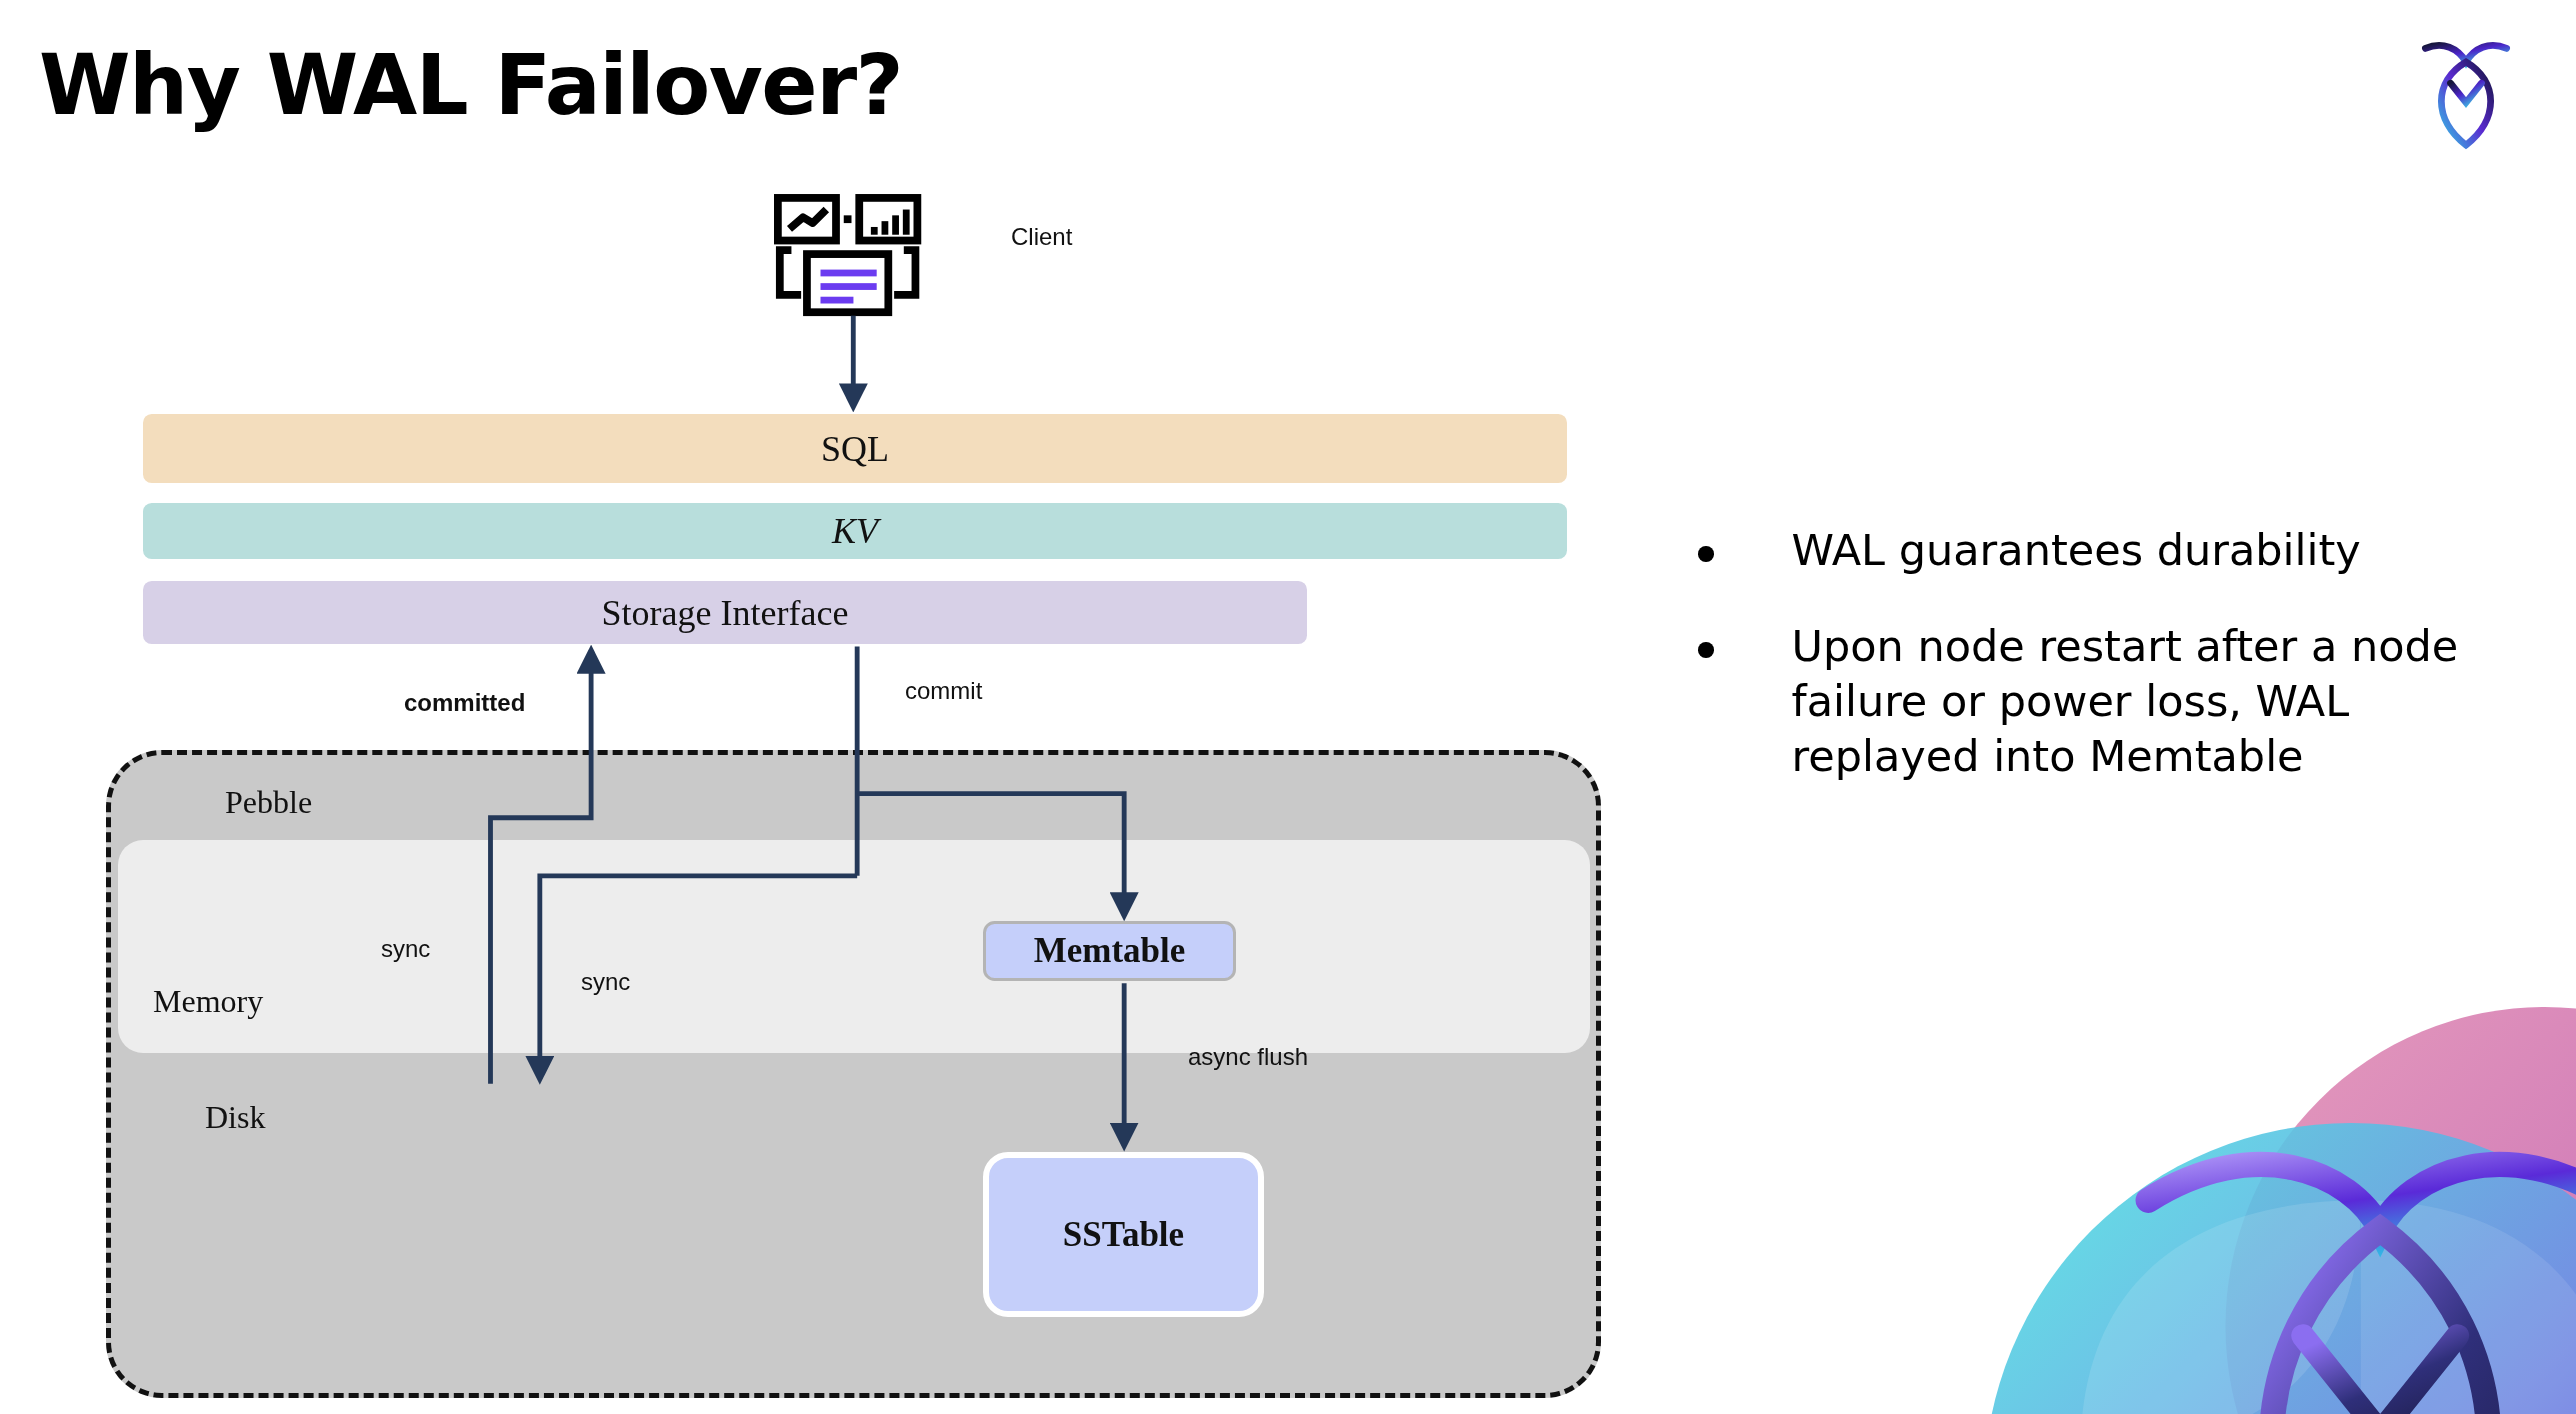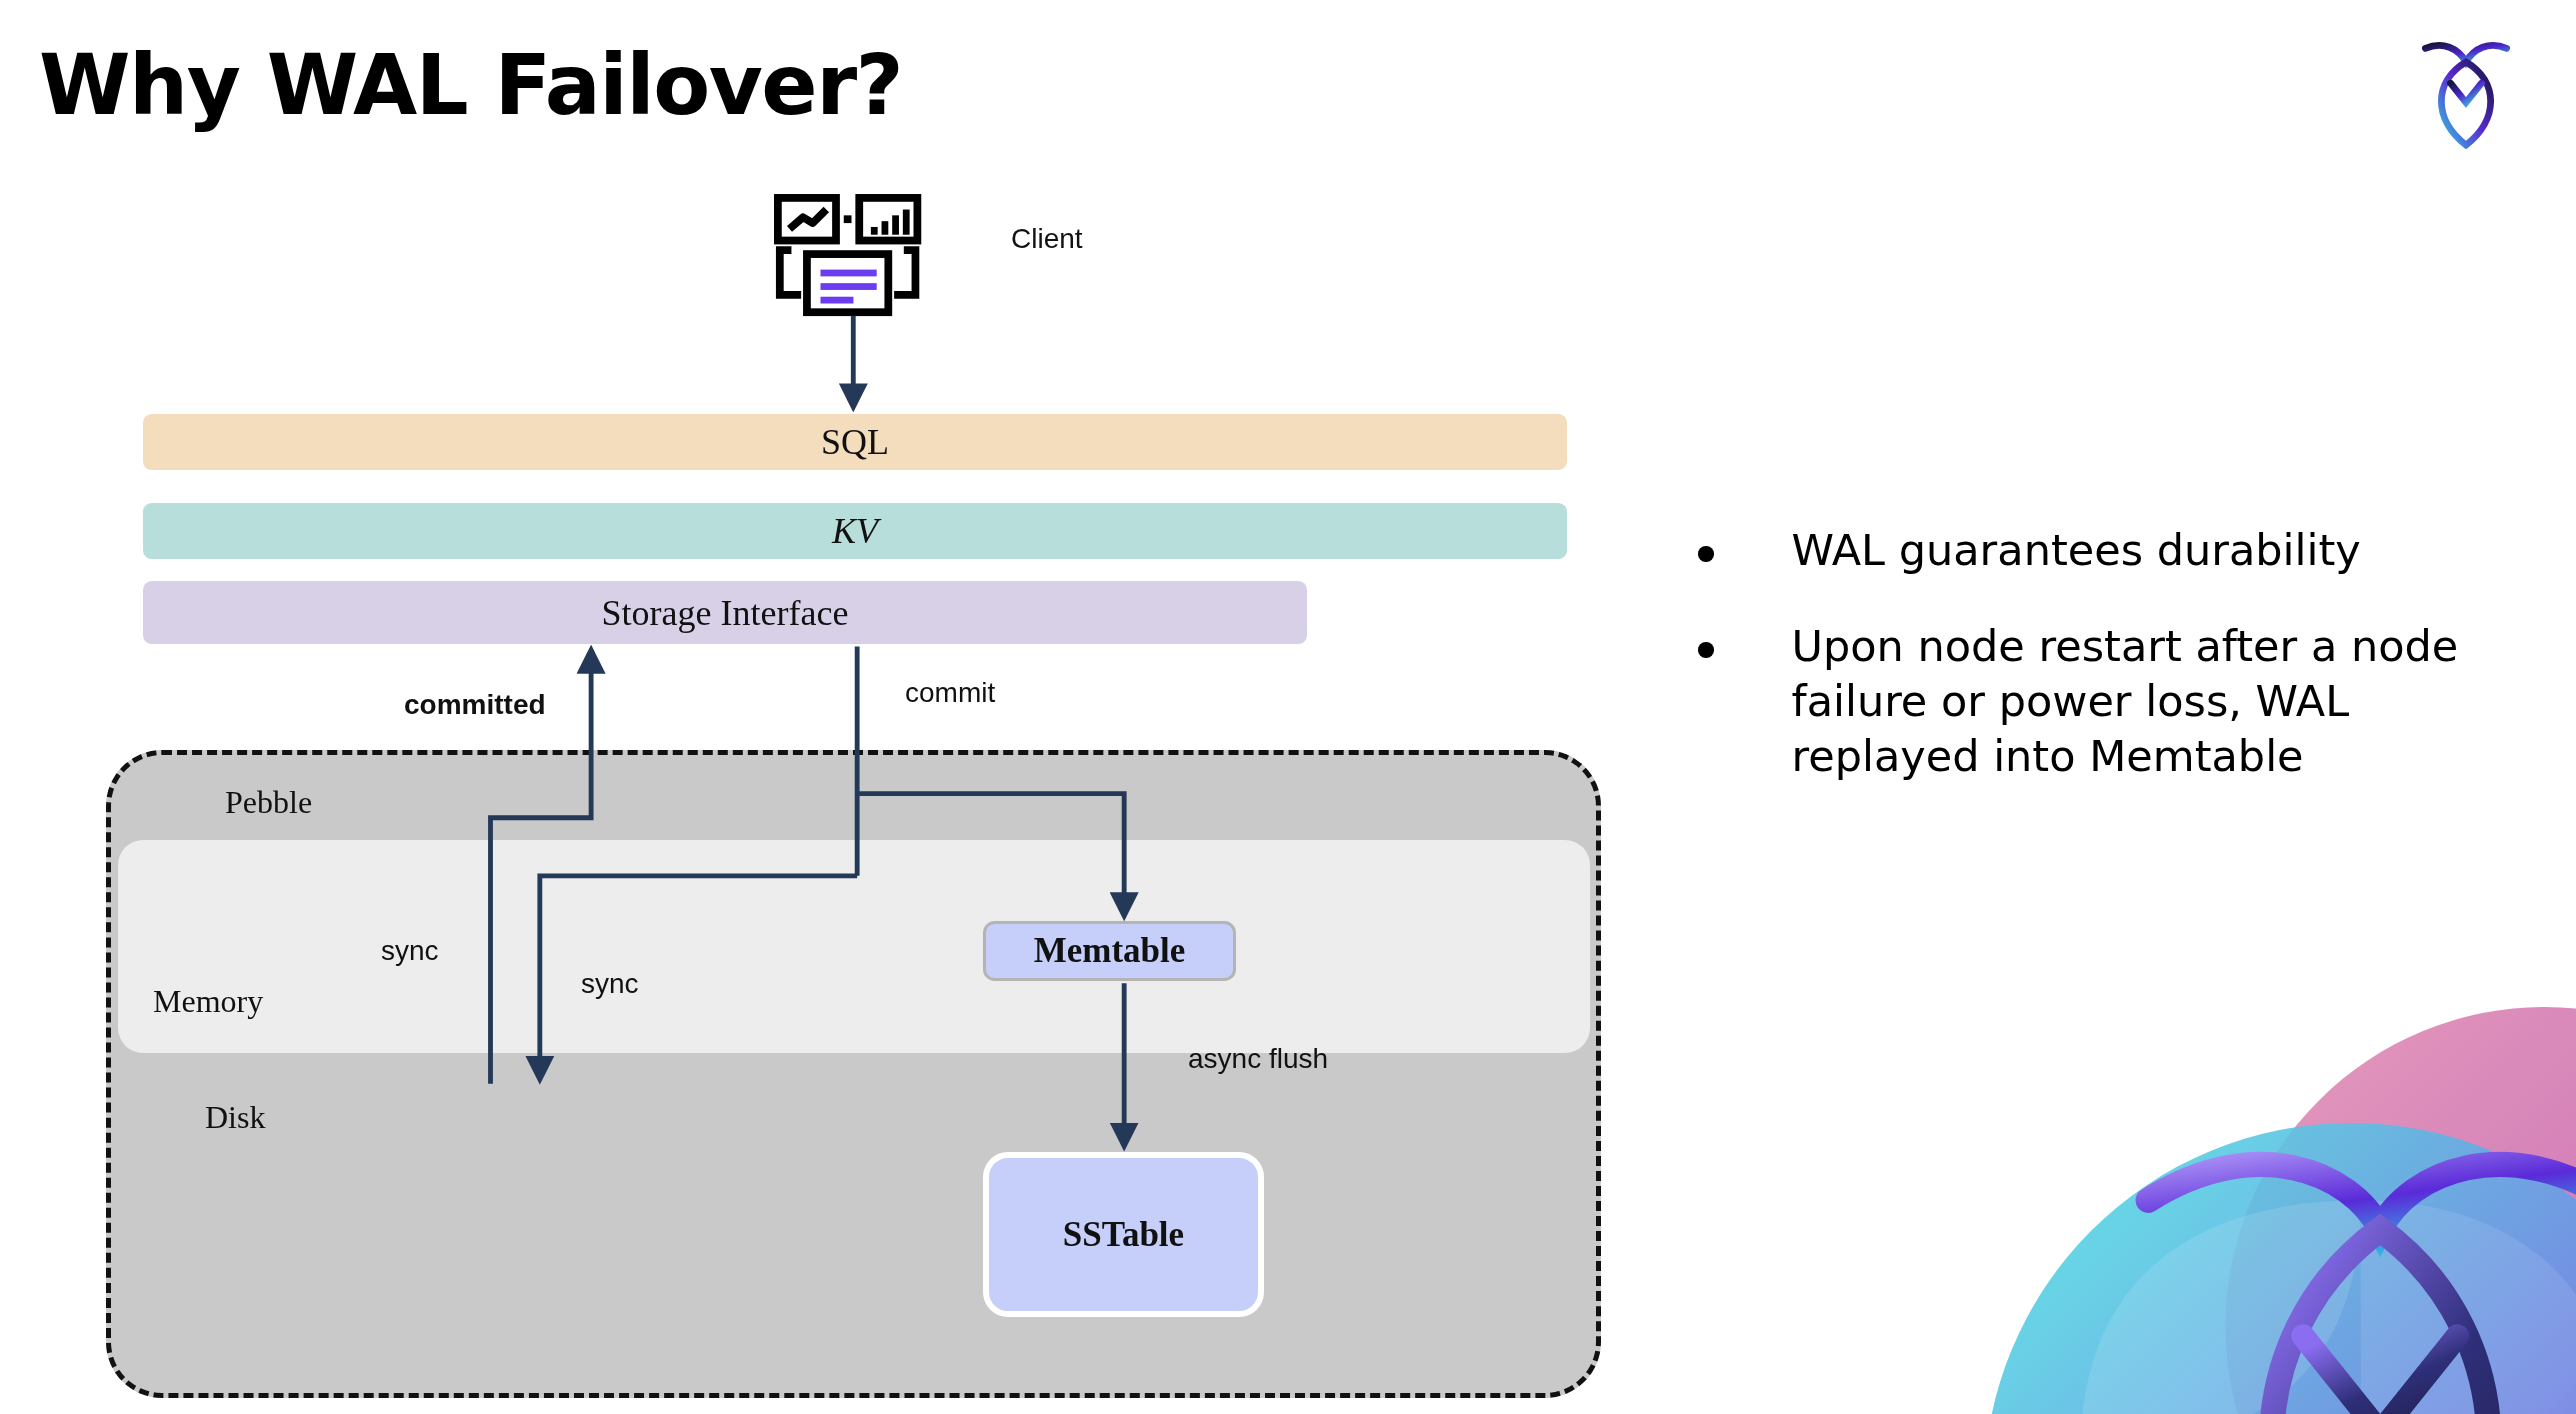--- a/index.html
+++ b/index.html
@@ -31,21 +31,21 @@
   
   #diagram{position:absolute;left:0;top:0;width:1664px;height:1415px;}
 
   .layer-bar{
     position:absolute;
     border-radius:8.7px;
     display:flex;align-items:center;justify-content:center;
     font-family:"Liberation Serif", serif;
     font-size:36px;color:#111111;
   }
-  #bar-sql{left:143px;top:414px;width:1424px;height:56px;background:#f3ddbd;}
+  #bar-sql{left:143px;top:414px;width:1424px;height:69px;background:#f3ddbd;}
   #bar-kv {left:143px;top:503px;width:1424px;height:56px;background:#b8dedc;font-style:italic;}
   #bar-storage{left:143px;top:581px;width:1164px;height:63px;background:#d7d0e7;}
 
   
   #pebble-box{
     position:absolute;left:106px;top:750px;width:1495px;height:648px;
     background:#c9c9c9;
     border:5.8px dashed #111111;
     border-radius:56px;
     box-sizing:border-box;
@@ -86,21 +86,21 @@
   #node-sstable{
     left:983px;top:1152px;width:281px;height:165px;
     border:6.8px solid #ffffff;border-radius:25px;
     font-size:35px;
   }
 
   
   .edge-label{
     position:absolute;
     font-family:"Liberation Sans", sans-serif;
-    font-size:28px;color:#111111;white-space:nowrap;
+    font-size:24px;color:#111111;white-space:nowrap;
   }
   #elabel-committed{left:404px;top:689px;font-weight:bold;}
   #elabel-commit{left:905px;top:677px;}
   #elabel-sync-1{left:381px;top:935px;}
   #elabel-sync-2{left:581px;top:968px;}
   #elabel-async{left:1188px;top:1043px;}
   #elabel-client{left:1011px;top:223px;}
 
   #edges{position:absolute;left:0;top:0;width:1664px;height:1415px;}
 

